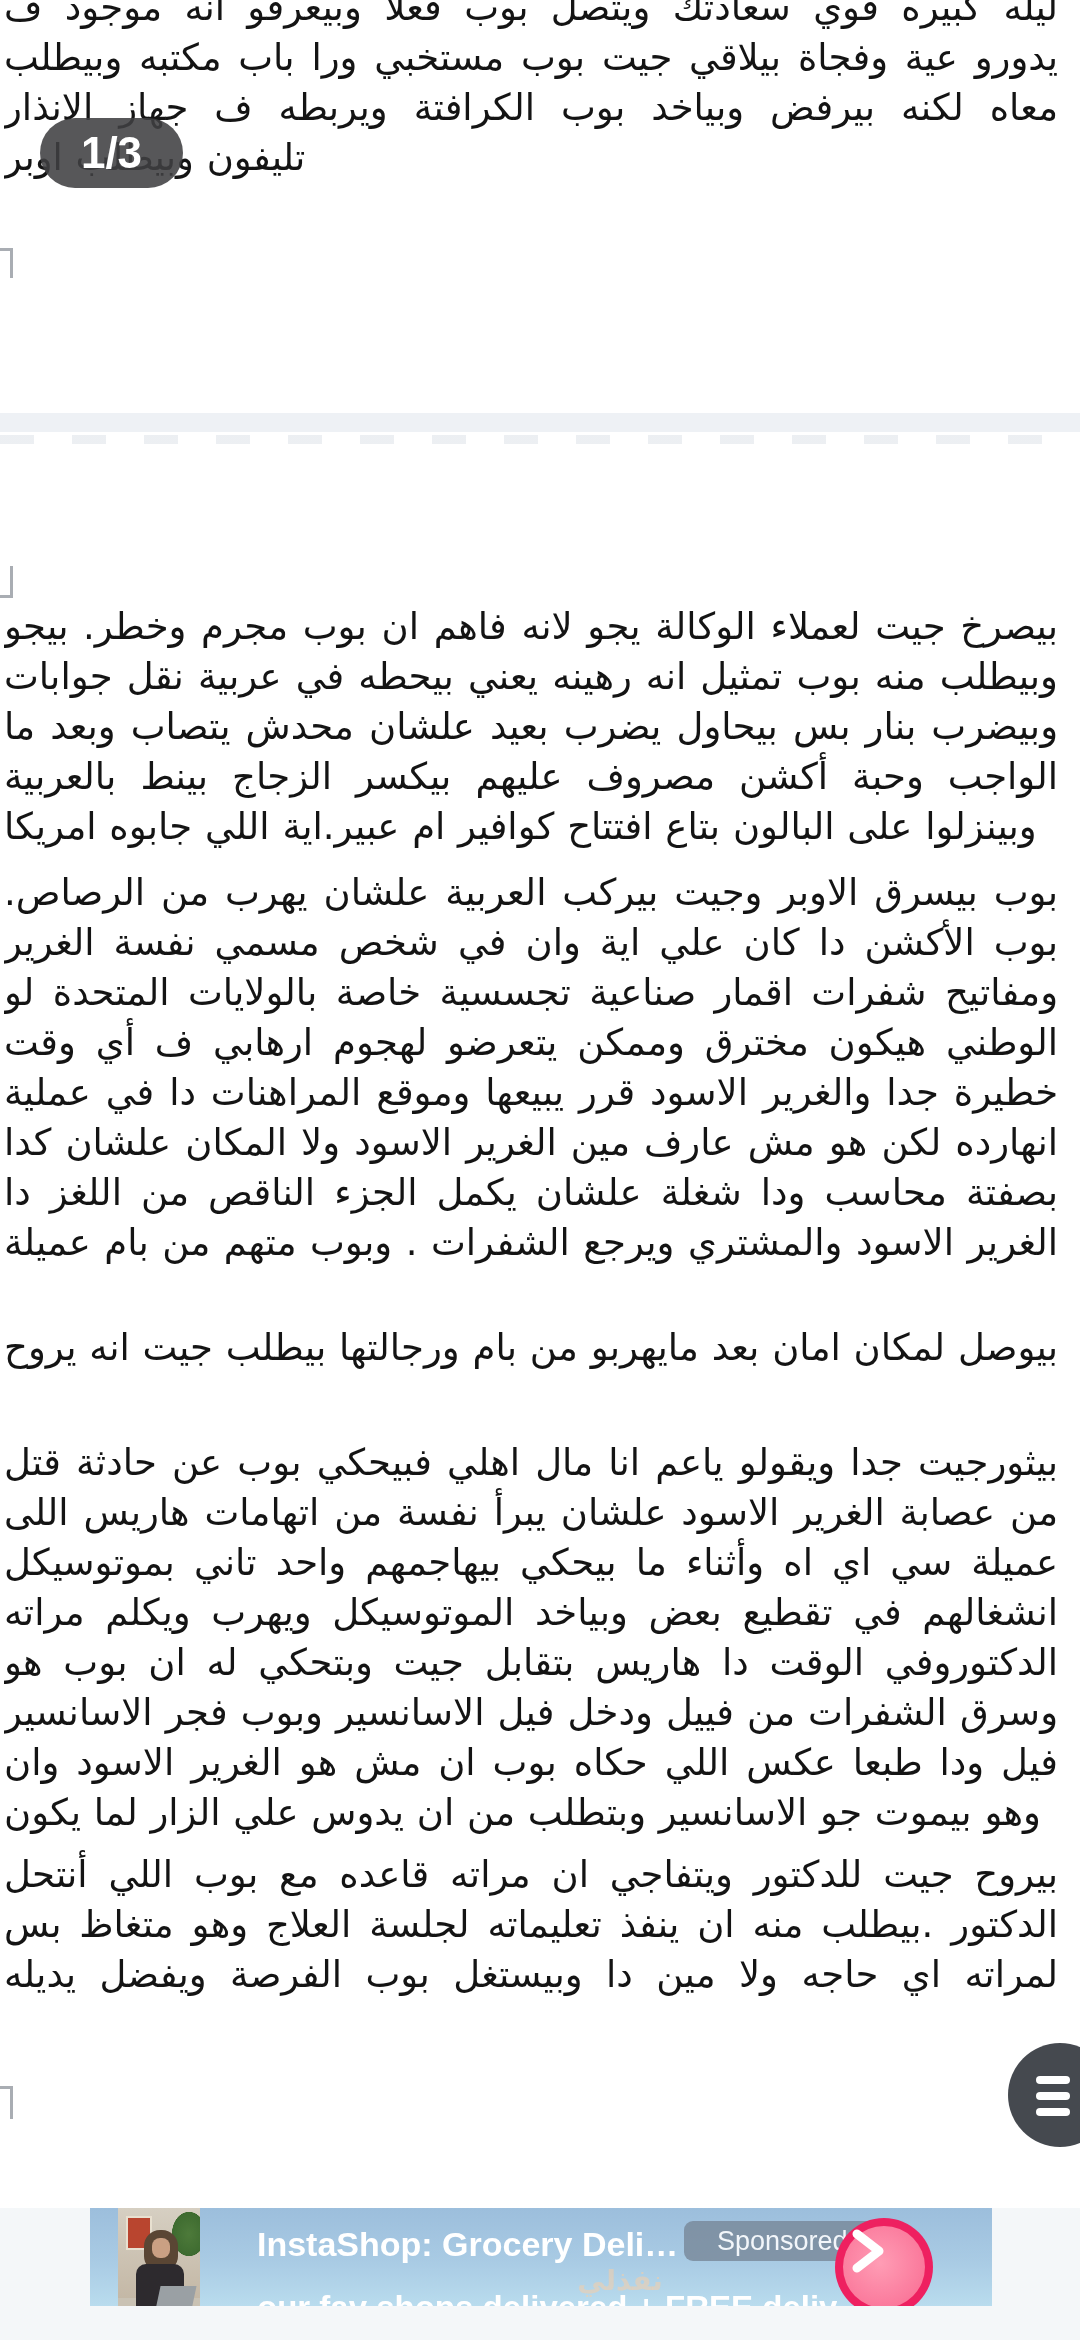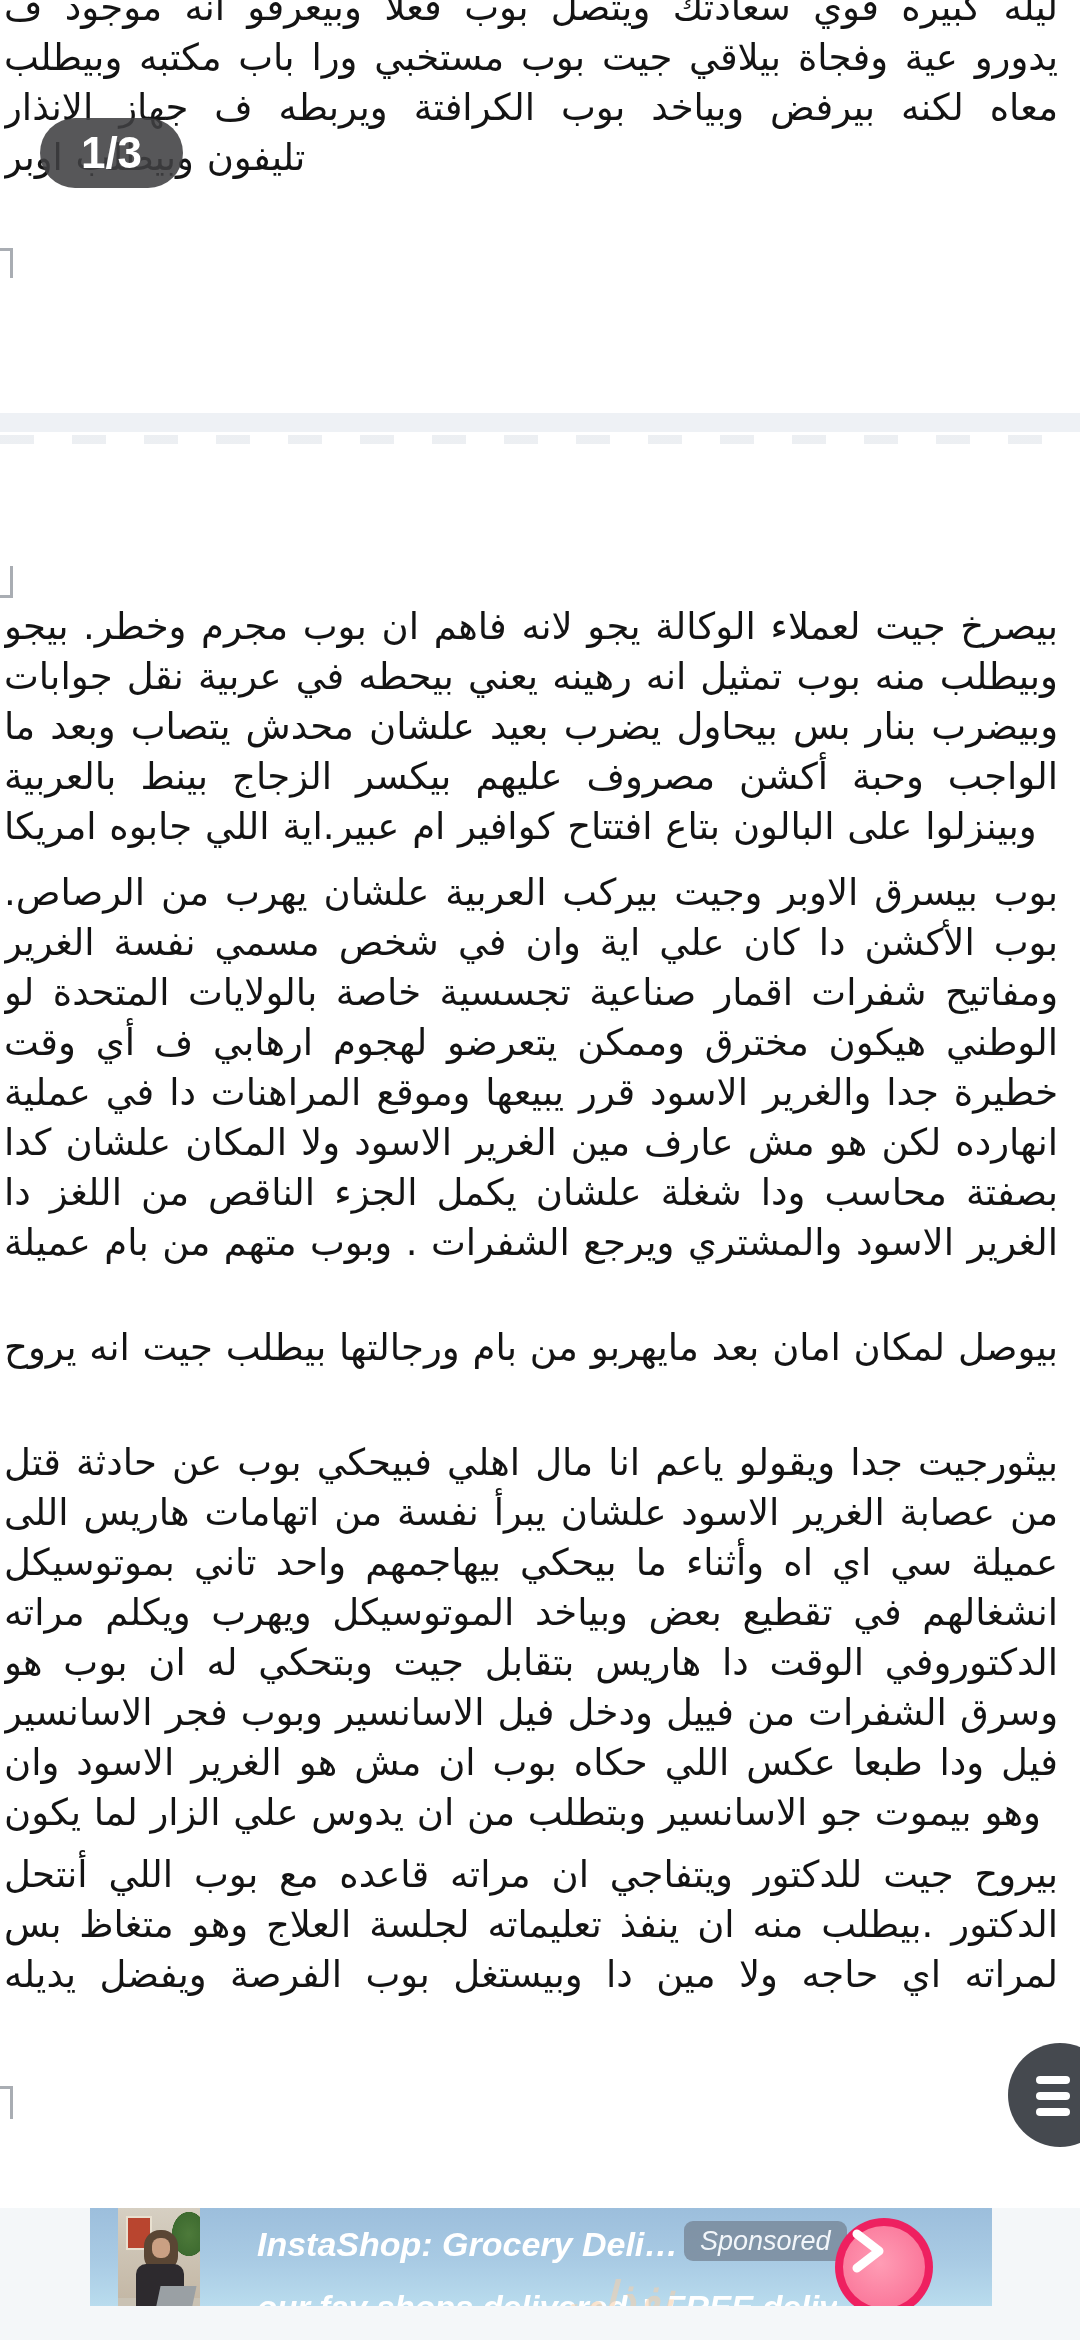--- a/index.html
+++ b/index.html
@@ -57,57 +57,56 @@
   #fab .bar{position:absolute;left:28px;width:34px;height:8px;border-radius:4px;background:#ffffff;}
   #fab .bar:nth-child(1){top:33px;}
   #fab .bar:nth-child(2){top:49px;}
   #fab .bar:nth-child(3){top:65px;}
   
   #ad-strip{position:absolute;left:0;top:2208px;width:1080px;height:132px;background:#f4f7f9;z-index:4;}
   #ad-banner{
     position:absolute;left:90px;top:0;width:902px;height:98px;
     background:linear-gradient(180deg,#9cbedc 0%,#a9cbe4 55%,#b9dcee 100%);
     overflow:hidden;
-    font-style:italic;
   }
   #ad-photo{position:absolute;left:28px;top:0;width:82px;height:132px;background:#c9c2b4;overflow:hidden;}
   #ad-photo .wall{position:absolute;left:0;top:0;width:82px;height:90px;background:linear-gradient(180deg,#d6cfc2,#c4b8a6);}
   #ad-photo .frame{position:absolute;left:8px;top:8px;width:22px;height:30px;background:#b9452f;border:2px solid #e8e0d0;}
   #ad-photo .plant{position:absolute;right:-6px;top:4px;width:34px;height:44px;background:radial-gradient(ellipse at center,#4d7a3a 0%,#3e6b30 70%,rgba(62,107,48,0) 72%);}
   #ad-photo .hair{position:absolute;left:26px;top:22px;width:34px;height:42px;border-radius:16px;background:#5a4634;}
   #ad-photo .face{position:absolute;left:34px;top:30px;width:18px;height:20px;border-radius:8px;background:#caa083;}
   #ad-photo .body{position:absolute;left:18px;top:56px;width:48px;height:50px;border-radius:10px 10px 0 0;background:#2d2a2e;}
   #ad-photo .desk{position:absolute;left:0;top:98px;width:82px;height:34px;background:#b08f63;}
   #ad-photo .laptop{position:absolute;left:40px;top:78px;width:36px;height:24px;background:#9aa0a4;transform:skewX(-12deg);}
   #ad-title{
     position:absolute;left:167px;top:14px;max-width:424px;height:44px;line-height:44px;
     color:#ffffff;font-weight:bold;font-size:34px;white-space:nowrap;overflow:hidden;
   }
   #ad-sponsored{
-    position:absolute;left:594px;top:13px;height:40px;padding:0 16px;
+    position:absolute;left:594px;top:13px;height:40px;padding:0 33px;
     background:rgba(118,133,150,0.78);border-radius:9px;
     color:#f2f6fa;font-size:27px;line-height:40px;white-space:nowrap;
   }
   #ad-subtitle{
     position:absolute;left:167px;top:80px;max-width:580px;height:40px;line-height:40px;
     color:#ffffff;font-weight:600;font-size:33px;white-space:nowrap;overflow:hidden;
   }
   #ad-cta{
     position:absolute;left:745px;top:10px;width:98px;height:98px;border-radius:50%;
     background:#ee2060;border:none;padding:0;
   }
   #ad-cta .inner{
     position:absolute;left:8px;top:8px;width:82px;height:82px;border-radius:50%;
     background:radial-gradient(circle at 45% 45%,#ff9db5 0%,#fb7e9f 60%,#f8688e 100%);
   }
   #ad-cta svg{position:absolute;left:26px;top:24px;}
   .watermark-ar{
-    position:absolute;left:430px;top:64px;width:200px;text-align:center;
+    position:absolute;left:430px;top:56px;width:200px;text-align:center;
     direction:rtl;font-family:"DejaVu Sans",sans-serif;
-    font-size:44px;font-weight:bold;color:rgba(246,206,168,0.55);z-index:3;
+    font-size:28px;font-weight:bold;color:rgba(246,206,168,0.55);z-index:3;
   }
   .watermark-domain{
     position:absolute;left:400px;top:106px;width:200px;text-align:center;
     font-size:27px;color:rgba(252,224,222,0.45);z-index:3;
   }
 </style>
 </head>
 <body>
 
 <div id="screen">

